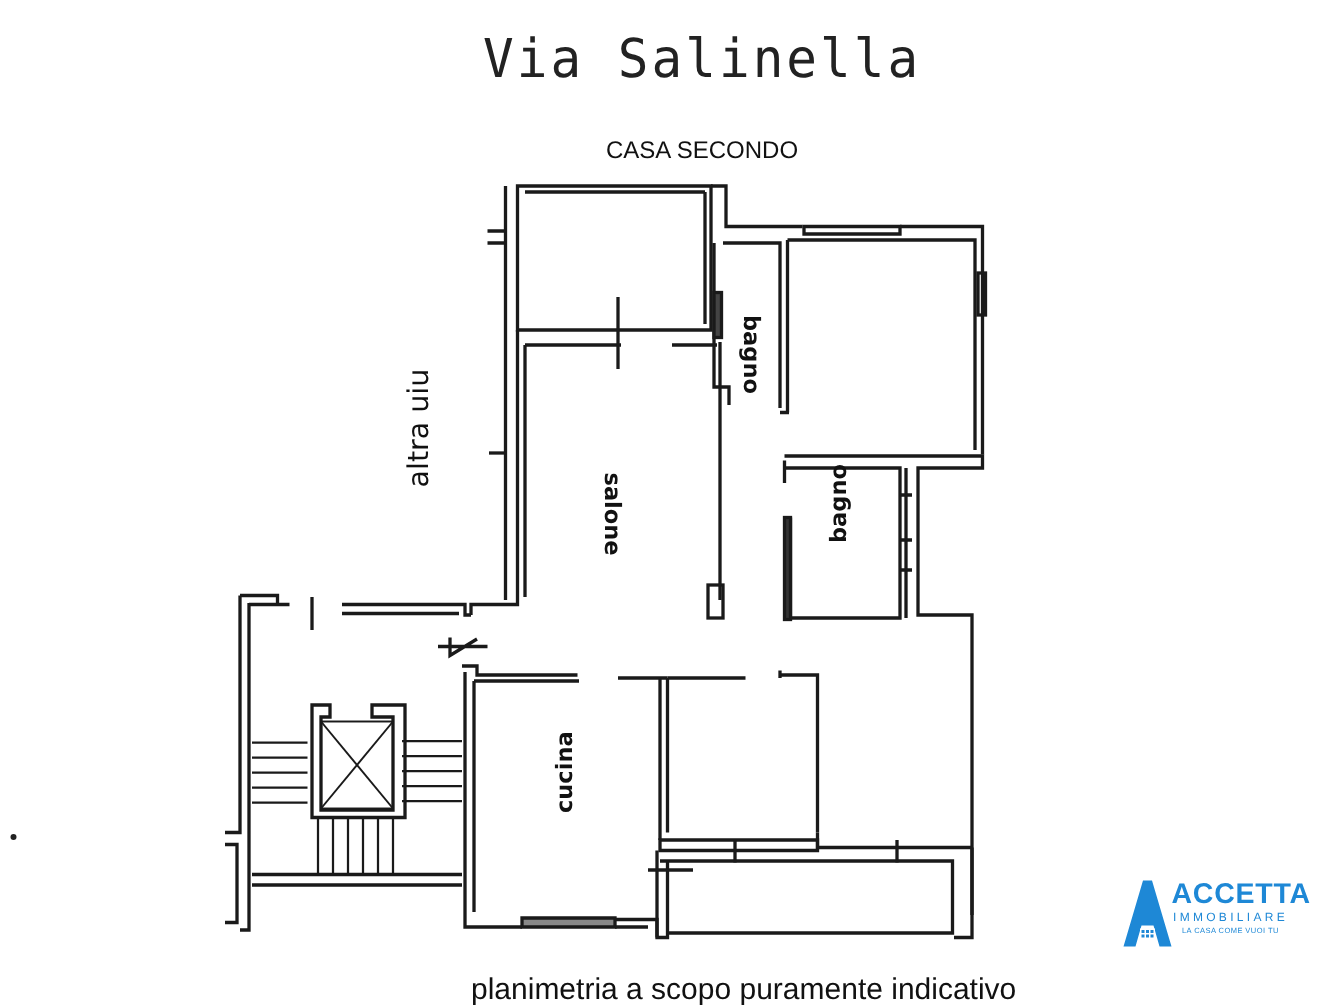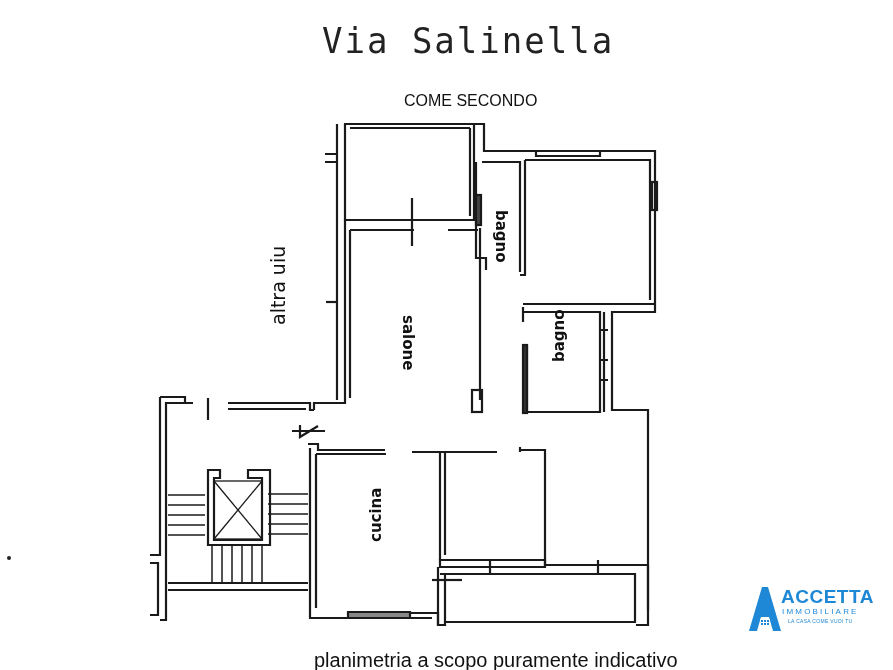--- a/index.html
+++ b/index.html
@@ -12,21 +12,21 @@
     .room-label-lg { font-family: "DejaVu Sans", sans-serif; font-size: 19px; fill: #111; }
     .logo { position: absolute; left: 748px; top: 583px; width: 145px; height: 50px; }
     .logo-name { position: absolute; left: 33px; top: 3px; font-size: 19px; font-weight: bold; color: #1e88d6; letter-spacing: 0.5px; }
     .logo-sub { position: absolute; left: 34px; top: 24px; font-size: 8px; color: #1e88d6; letter-spacing: 2.2px; text-align: center; }
     .logo-tag { position: absolute; left: 40px; top: 35px; font-size: 5px; color: #1e88d6; letter-spacing: 0.3px; }
   </style>
 </head>
 <body>
 
 <div class="street-title">Via Salinella</div>
-<div class="floor-label">COME SECONDO</div>
+<div class="floor-label">CASA SECONDO</div>
 
 <svg class="plan" width="893" height="670" viewBox="0 0 893 670">
   <g fill="none" stroke="#1a1a1a" stroke-width="2.2" stroke-linejoin="miter">
 
     <path d="M345 124 L474 124 L474 220 L345 220 Z"></path>
     <path d="M350 128 L470 128 M470 128 L470 216"></path>
 
     <path d="M345 220 L345 403 L314 403 L314 410 M480 228 L480 400"></path>
     <path d="M350 230 L350 398 M350 230 L414 230 M448 230 L478 230"></path>
     <line x1="412" y1="198" x2="412" y2="246"></line>

